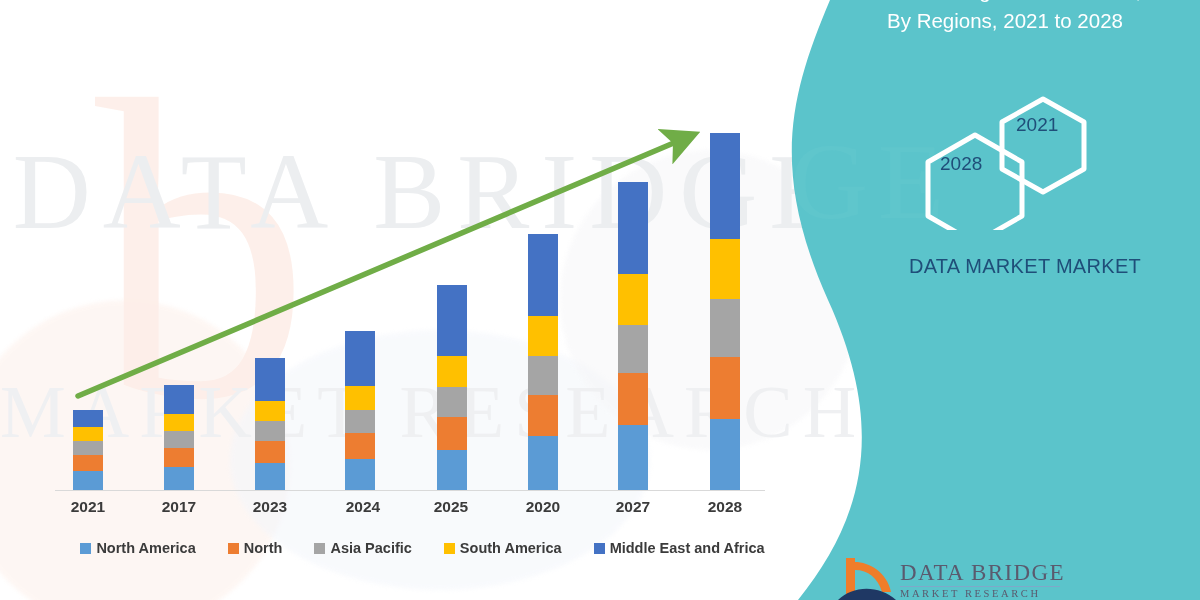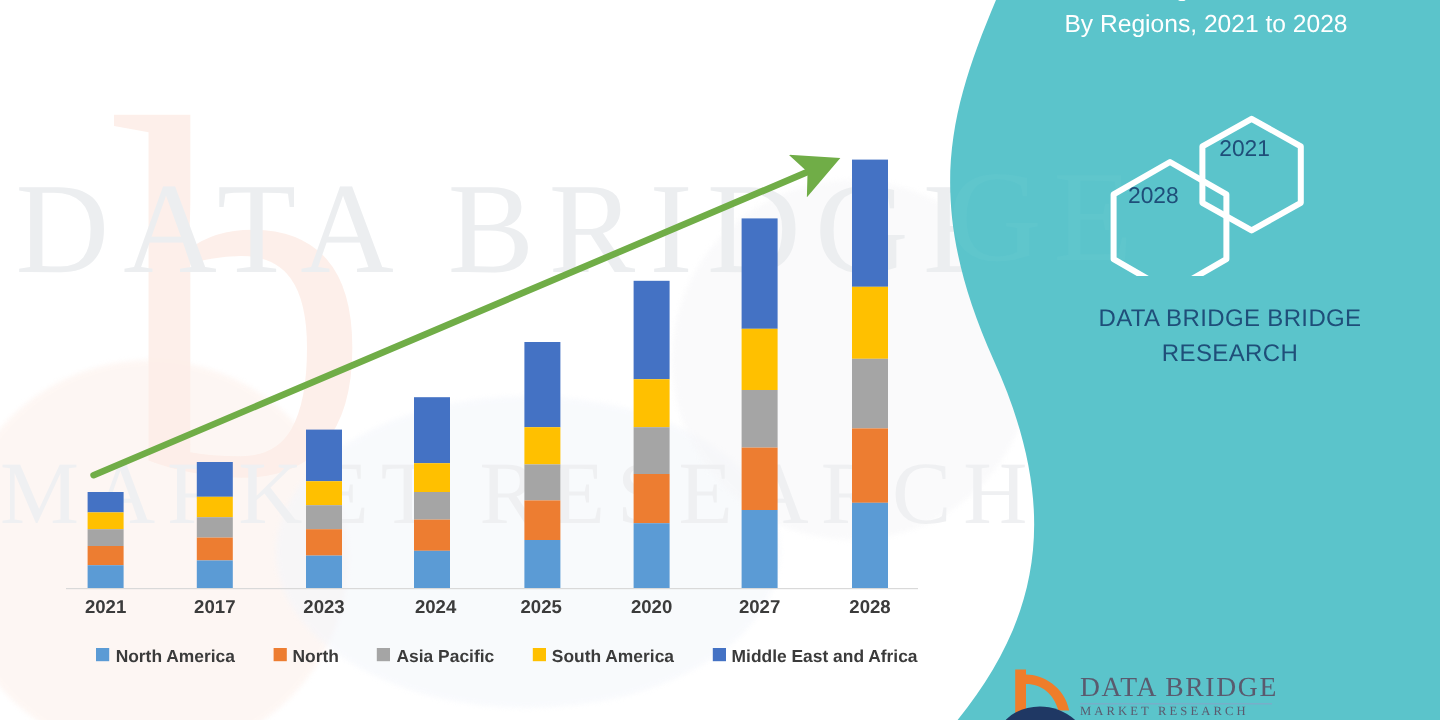--- a/index.html
+++ b/index.html
@@ -76,21 +76,21 @@
   }
 
   
   .arrow{position:absolute;left:0;top:0;width:790px;height:540px;pointer-events:none;}
 
   
   .legend{
     position:absolute;left:55px;top:540px;width:720px;
     display:flex;justify-content:center;align-items:center;gap:17px;
   }
-  .legend-item{display:flex;align-items:flex-start;gap:5px;margin-left:15px;}
+  .legend-item{display:flex;align-items:center;gap:5px;margin-left:15px;}
   .legend-swatch{width:11px;height:11px;display:block;}
   .legend-label{color:#3b3b3b;font-size:14.5px;font-weight:bold;white-space:nowrap;}
 
   
   .logo{position:absolute;left:838px;top:556px;width:340px;height:48px;overflow:hidden;}
   .logo-text{position:absolute;left:62px;top:4px;color:#5a5a6e;font-family:"Liberation Serif", serif;font-size:23px;letter-spacing:1.4px;}
   .logo-sub{position:absolute;left:62px;top:32px;color:#5a5a6e;font-family:"Liberation Serif", serif;font-size:10.5px;letter-spacing:2.6px;}
   .logo-rule{position:absolute;left:62px;top:30px;width:160px;height:1px;background:#7fa8c9;}
 </style>
 </head>
@@ -227,22 +227,21 @@
   <div class="hexwrap">
     <svg width="200" height="135" viewBox="0 0 200 135">
       <polygon points="123,4 164,27 164,74 123,97 82,74 82,27" fill="none" stroke="#ffffff" stroke-width="5" stroke-linejoin="round"></polygon>
       <polygon points="55,40 102,67 102,121 55,148 8,121 8,67" fill="none" stroke="#ffffff" stroke-width="5" stroke-linejoin="round"></polygon>
     </svg>
     <span class="hexlabel hex-2028">2028</span>
     <span class="hexlabel hex-2021">2021</span>
   </div>
 
   <div class="brand-name">
-    <div>DATA BRIDGE BRIDGE</div>
-    <div>RESEARCH</div>
+    <div>DATA MARKET MARKET</div>
   </div>
 
   <div class="logo">
     <svg width="58" height="48" viewBox="0 0 58 48">
       <path d="M8 2 L8 44 L17 44 L17 14 C30 14, 40 22, 44 36 L53 36 C49 16, 31 6, 17 6 L17 2 Z" fill="#ef7d2a"></path>
       <path d="M0 44 C14 30, 40 28, 58 44 L58 48 L0 48 Z" fill="#1f3864"></path>
     </svg>
     <span class="logo-text">DATA BRIDGE</span>
     <span class="logo-rule"></span>
     <span class="logo-sub">MARKET RESEARCH</span>

